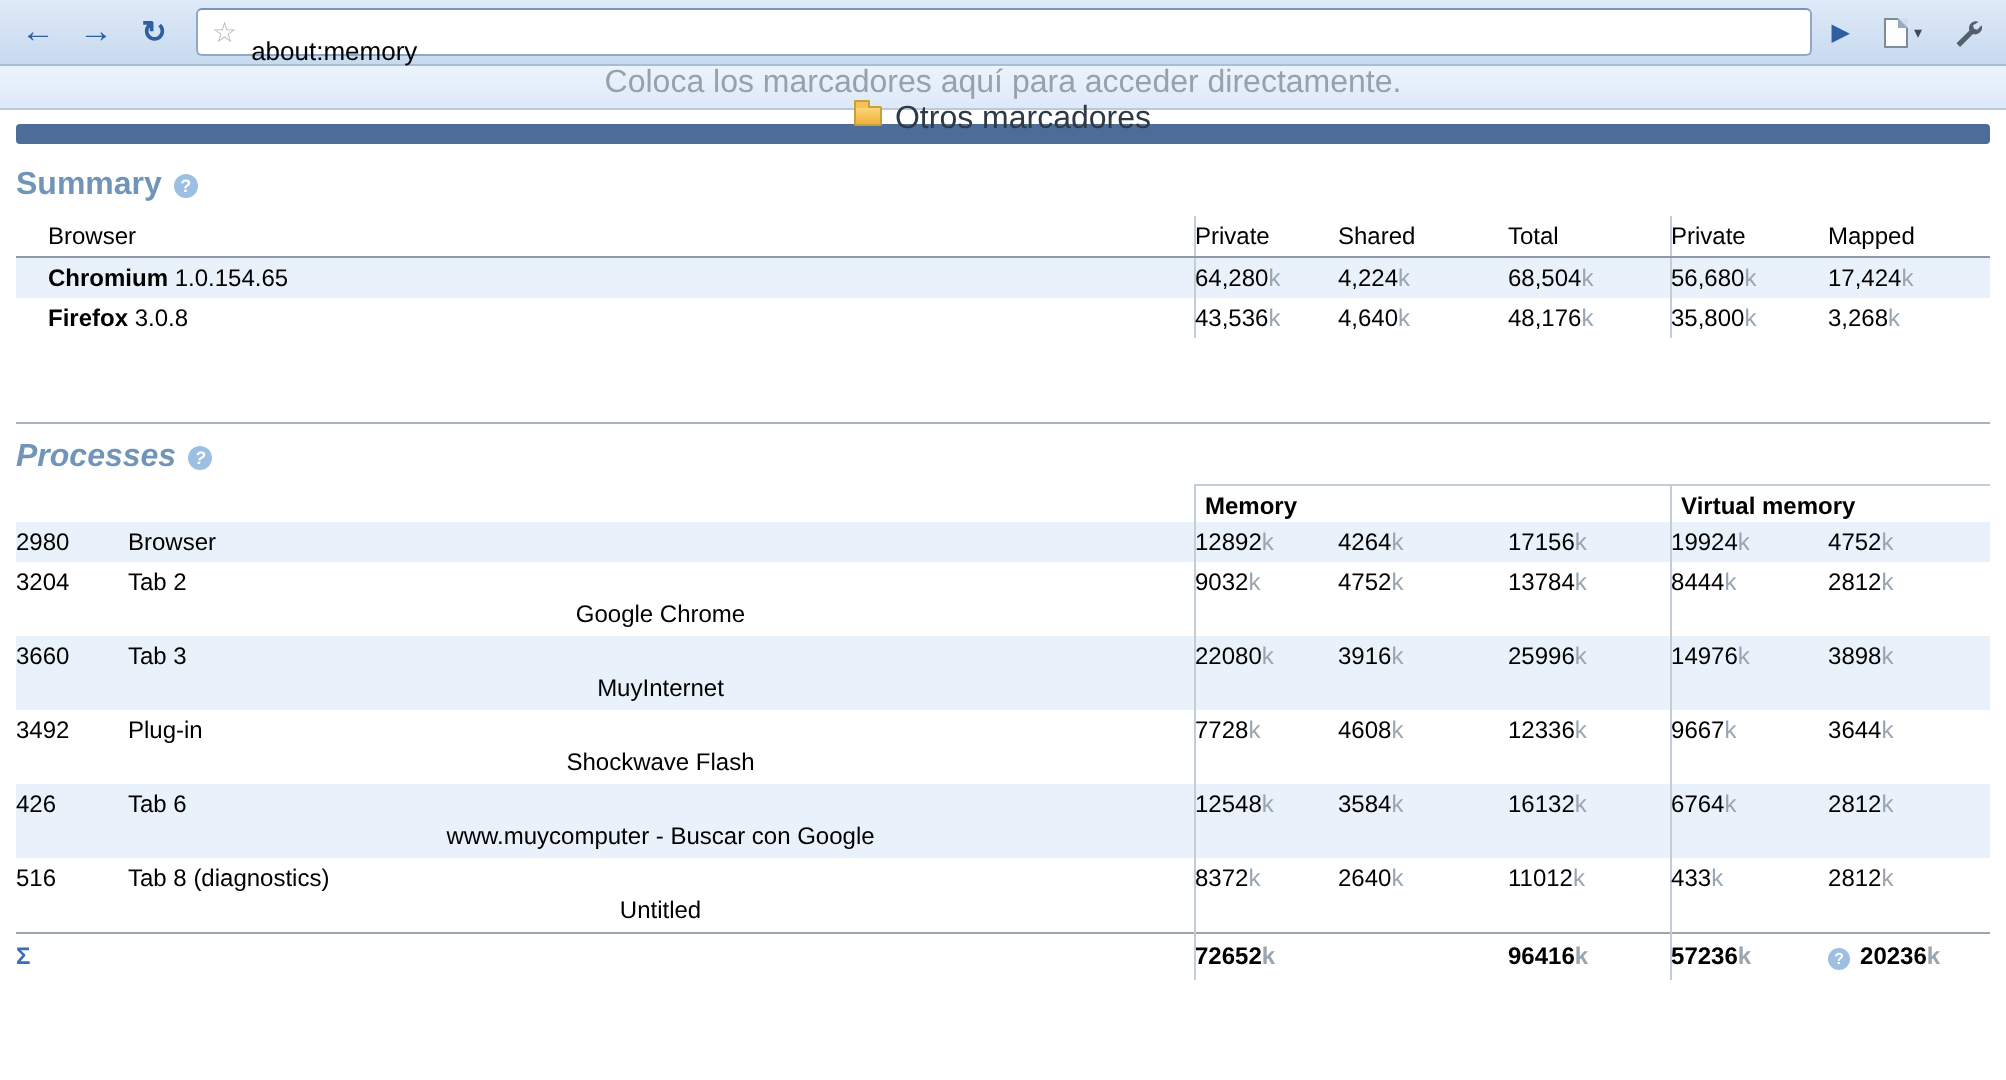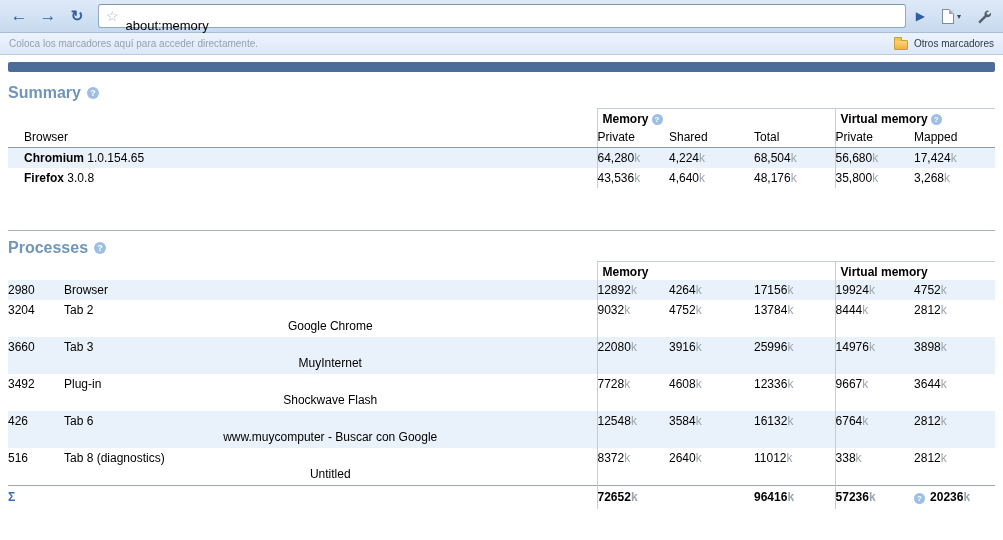--- a/index.html
+++ b/index.html
@@ -52,21 +52,21 @@
   }
   .caret { font-size:8px; color:#3c4a59; }
   .wrench-svg { display:block; }
 
   
   .bookmarks {
     height:22px;
     background:linear-gradient(#ecf3fc,#dde9f8);
     border-bottom:1px solid #b9cadf;
     display:flex; align-items:center;
-    padding:0 9px; font-size:10px;
+    padding:0 9px; font-size:16px;flex-direction:column;
   }
   .bm-hint { color:#96a1ad; flex:1; }
   .other-bm { display:flex; align-items:flex-start; gap:6px; color:#2f3a45; cursor:pointer; }
   .folder {
     width:14px; height:10px; margin-top:2px;
     background:linear-gradient(#fcd576,#efb13d);
     border:1px solid #c99f3b; border-radius:1px;
     position:relative;
   }
   .folder::before {
@@ -77,21 +77,21 @@
     border-radius:1px 1px 0 0;
   }
 
   
   .content { padding:7px 8px 0; background:#fff; }
   .topbar { height:10px; background:#4d6d99; border-radius:2px; }
   h2.section {
     font-size:16px; font-weight:bold; color:#7195b8;
     margin:12px 0 6px; display:flex; align-items:center; gap:6px;
   }
-  h2.section.tight { margin:8px 0 4px; }
+  h2.section.tight { margin:8px 0 4px;font-style:italic; }
   .help {
     display:inline-block; width:12px; height:12px;
     border-radius:50%; background:#9dbfe3; color:#fff;
     font-size:9px; font-weight:bold; text-align:center; line-height:12px;
     cursor:pointer; flex:none;
   }
   .help.sm { width:11px; height:11px; line-height:11px; font-size:8px; vertical-align:1px; margin-left:3px; }
 
   table.mem { width:987px; border-collapse:collapse; table-layout:fixed; font-size:12px; }
   table.mem th, table.mem td {
@@ -160,25 +160,20 @@
   <table class="mem">
     <colgroup>
       <col style="width:589px">
         <col style="width:72px">
         <col style="width:85px">
       <col style="width:81px">
         <col style="width:79px">
         <col style="width:81px">
     </colgroup>
     <tbody>
-        <tr class="group-row">
-      <th></th>
-      <th class="group lb" colspan="3"><span>Memory</span><span class="help sm">?</span></th>
-      <th class="group lb" colspan="2"><span>Virtual memory</span><span class="help sm">?</span></th>
-    </tr>
     <tr class="cols-row">
       <th class="name-h">Browser</th>
       <th class="num lb">Private</th>
       <th class="num">Shared</th>
       <th class="num">Total</th>
       <th class="num lb">Private</th>
       <th class="num last">Mapped</th>
     </tr>
     <tr class="hl">
       <td class="bname"><b>Chromium</b> <span>1.0.154.65</span></td>
@@ -289,21 +284,21 @@
 
     <tr>
       <td class="pid">516</td>
       <td class="pname">
             <div>Tab 8 (diagnostics)</div>
             <div class="sub">Untitled</div>
           </td>
       <td class="num lb"><span>8372</span><span class="k">k</span></td>
       <td class="num"><span>2640</span><span class="k">k</span></td>
       <td class="num"><span>11012</span><span class="k">k</span></td>
-      <td class="num lb"><span>338</span><span class="k">k</span></td>
+      <td class="num lb"><span>433</span><span class="k">k</span></td>
       <td class="num last"><span>2812</span><span class="k">k</span></td>
     </tr>
 
     <tr class="sum">
       <td class="sigma" colspan="2"><span>Σ</span></td>
       <td class="num lb"><span>72652</span><span class="k">k</span></td>
       <td class="num"></td>
       <td class="num"><span>96416</span><span class="k">k</span></td>
       <td class="num lb"><span>57236</span><span class="k">k</span></td>
       <td class="num last"><span class="help sm" style="margin-left:0;">?</span><span>20236</span><span class="k">k</span></td>

